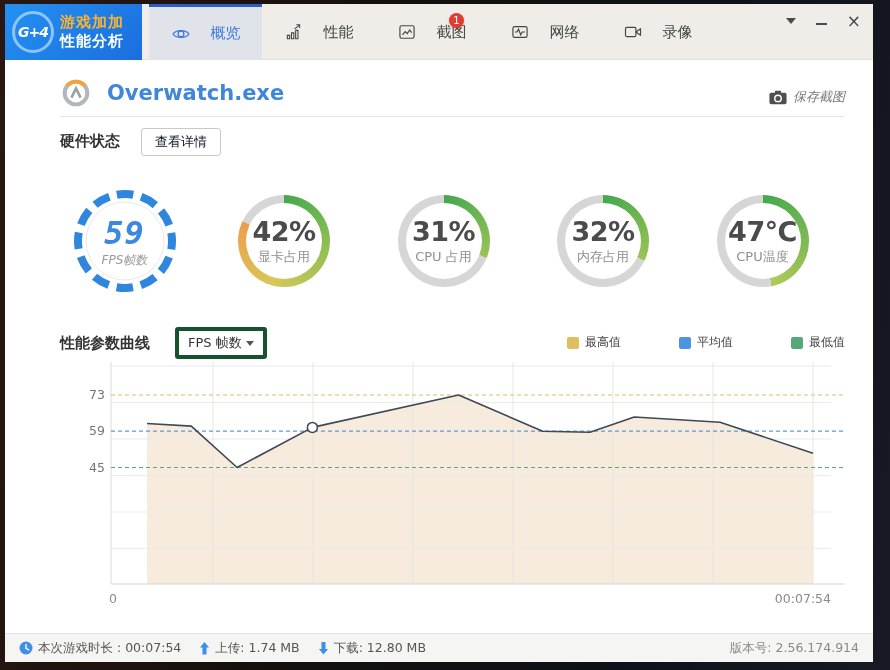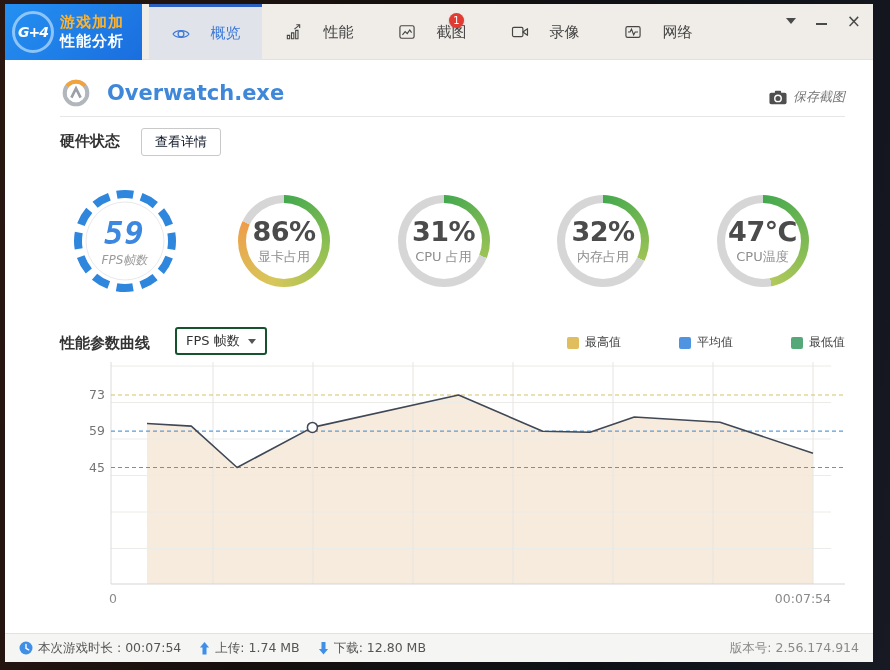--- a/index.html
+++ b/index.html
@@ -45,21 +45,21 @@
   .gtext{position:absolute;inset:0;display:flex;flex-direction:column;align-items:center;justify-content:center;z-index:2;}
   .gval{font-size:27px;font-weight:bold;color:#4b4b4b;letter-spacing:-.5px;}
   .glabel{font-size:13px;color:#8f8f8f;margin-top:1px;}
   .fps-wrap{width:104px;height:104px;position:relative;}
   .fps-wrap svg{position:absolute;inset:0;}
   .fps-val{font-family:"DejaVu Sans Mono","Liberation Mono",monospace;font-style:italic;font-weight:bold;font-size:32px;color:#3c87e0;letter-spacing:1px;}
   .fps-label{font-style:italic;font-size:12px;color:#9a9a9a;margin-top:0;}
 
   
   .curve-heading{left:55px;top:330px;}
-  .dropdown{position:absolute;left:170px;top:323px;width:92px;height:28px;background:#fff;border:2px solid #14532d;border-radius:3px;display:flex;align-items:center;justify-content:space-between;padding:12px 9px;box-sizing:border-box;font-size:13px;color:#333;cursor:pointer;}
+  .dropdown{position:absolute;left:170px;top:323px;width:92px;height:28px;background:#fff;border:4px solid #14532d;border-radius:3px;display:flex;align-items:center;justify-content:space-between;padding:12px 9px;box-sizing:border-box;font-size:13px;color:#333;cursor:pointer;}
   .caret{width:0;height:0;border:4px solid transparent;border-top:5px solid #555;margin-top:4px;}
   .legend{position:absolute;right:28px;top:330px;display:flex;gap:18px;align-items:center;}
   .legend-item{display:flex;align-items:center;gap:6px;font-size:12px;color:#444;cursor:pointer;margin-left:40px;}
   .legend-swatch{width:12px;height:12px;border-radius:2px;}
 
   #curve-chart{position:absolute;left:0;top:352px;}
 
   
   .statusbar{position:absolute;left:0;bottom:0;width:868px;height:29px;background:#f5f5f3;border-top:1px solid #e2e2e0;display:flex;align-items:center;box-sizing:border-box;padding:0 14px;font-size:12.5px;color:#555;}
   .sb-item{display:flex;align-items:center;gap:5px;margin-right:18px;}
@@ -97,31 +97,31 @@
       <div class="tab">
         <svg width="20" height="20" viewBox="0 0 24 24">
           <rect x="3.5" y="4.5" width="17" height="15" rx="2" fill="none" stroke="currentColor" stroke-width="1.4"></rect>
           <path d="M6.5 15.5 l3.3-4 2.5 2.5 3-4.5 2.2 3.2" fill="none" stroke="currentColor" stroke-width="1.4"></path>
         </svg>
         <span>截图</span>
         <span class="badge">1</span>
       </div>
       <div class="tab">
         <svg width="20" height="20" viewBox="0 0 24 24">
+          <rect x="3.5" y="5.5" width="17" height="13" rx="2" fill="none" stroke="currentColor" stroke-width="1.4"></rect>
+          <path d="M6 12 h2.4 l1.8-3.5 2.6 7 1.8-3.5 H18" fill="none" stroke="currentColor" stroke-width="1.4"></path>
+        </svg>
+        <span>网络</span>
+      </div>
+      <div class="tab">
+        <svg width="20" height="20" viewBox="0 0 24 24">
           <rect x="3" y="6.5" width="12.5" height="11" rx="1.5" fill="none" stroke="currentColor" stroke-width="1.4"></rect>
           <path d="M15.5 12 l5.5-4 v8 z" fill="none" stroke="currentColor" stroke-width="1.4" stroke-linejoin="round"></path>
         </svg>
         <span>录像</span>
-      </div>
-      <div class="tab">
-        <svg width="20" height="20" viewBox="0 0 24 24">
-          <rect x="3.5" y="5.5" width="17" height="13" rx="2" fill="none" stroke="currentColor" stroke-width="1.4"></rect>
-          <path d="M6 12 h2.4 l1.8-3.5 2.6 7 1.8-3.5 H18" fill="none" stroke="currentColor" stroke-width="1.4"></path>
-        </svg>
-        <span>网络</span>
       </div>
     </div>
     <div class="win-controls">
       <div class="wc-menu"></div>
       <div class="wc-min"></div>
       <div class="wc-close">×</div>
     </div>
   </div>
 
   <div class="title-row">
@@ -156,21 +156,21 @@
         <div class="gtext">
           <div class="fps-val">59</div>
           <div class="fps-label">FPS帧数</div>
         </div>
       </div>
     </div>
     <div class="gauge">
       <div class="ring" style="background: conic-gradient(rgb(67, 168, 78) 0%, rgb(143, 192, 82) 27.3%, rgb(216, 199, 90) 54.7%, rgb(238, 157, 74) 82%, rgb(214, 214, 214) 82%, rgb(214, 214, 214) 100%);">
         <div class="hole"></div>
         <div class="gtext">
-          <div class="gval">86%</div>
+          <div class="gval">42%</div>
           <div class="glabel">显卡占用</div>
         </div>
       </div>
     </div>
     <div class="gauge">
       <div class="ring" style="background: conic-gradient(rgb(67, 168, 78) 0%, rgb(156, 195, 85) 31%, rgb(214, 214, 214) 31%, rgb(214, 214, 214) 100%);">
         <div class="hole"></div>
         <div class="gtext">
           <div class="gval">31%</div>
           <div class="glabel">CPU 占用</div>

